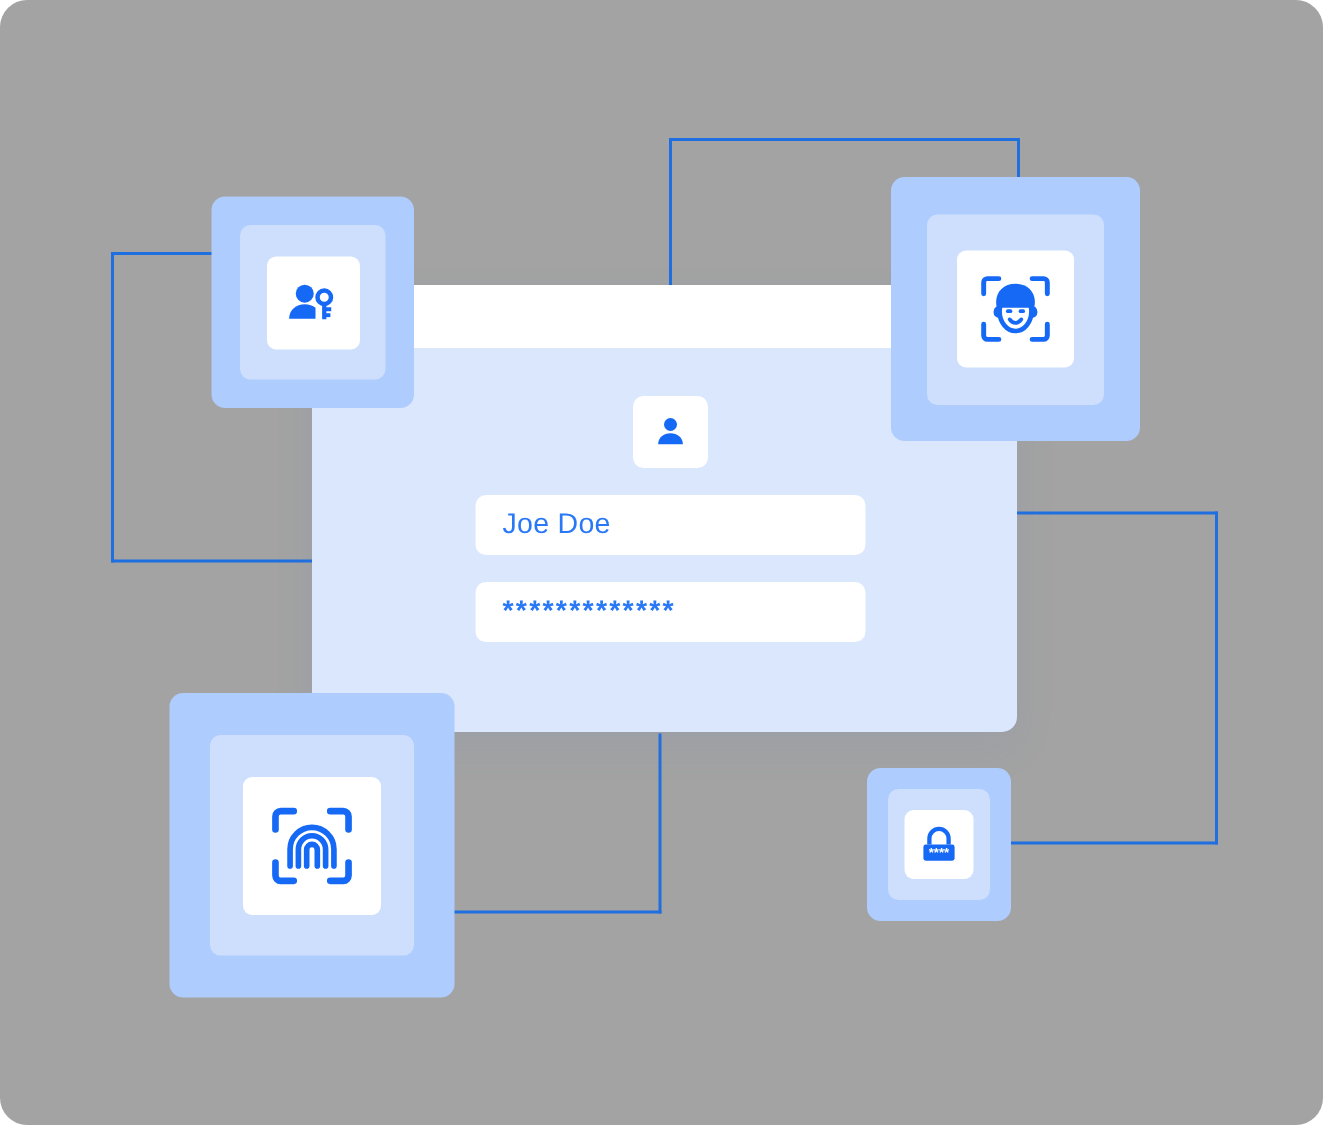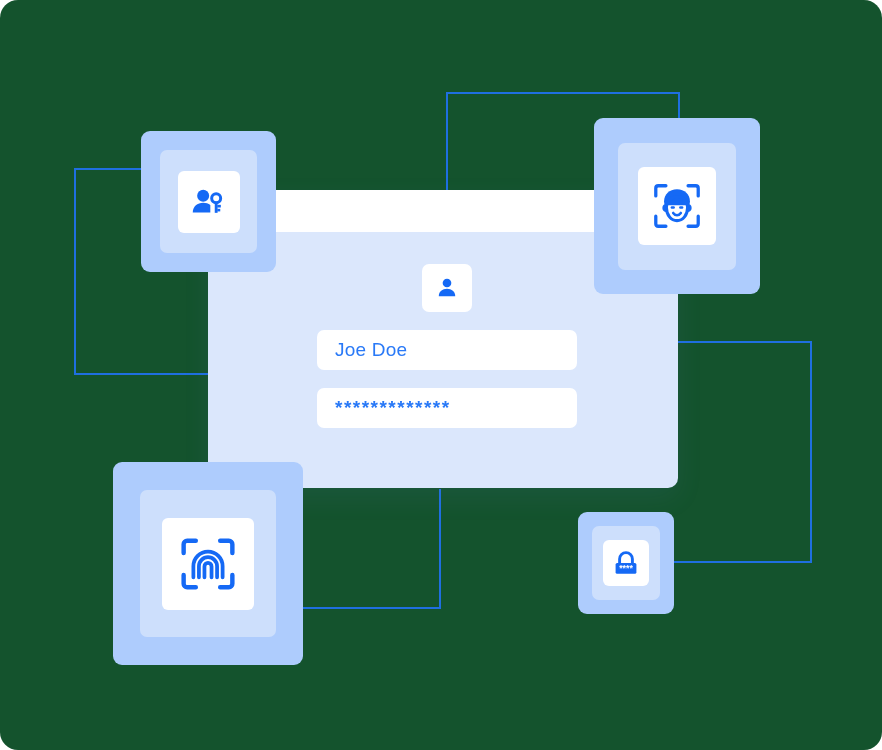--- a/index.html
+++ b/index.html
@@ -5,21 +5,21 @@
   html,body{margin:0;padding:0;}
   body{
     width:882px;height:750px;
     font-family:"Liberation Sans", sans-serif;
     background:#ffffff;
     overflow:hidden;
   }
   #stage{
     position:relative;
     width:882px;height:750px;
-    background:#14532d;
+    background:#a3a3a3;
     border-radius:18px;
     overflow:hidden;
   }
 
   
   .conn{position:absolute;background:#1f6fe0;}
   .conn.h{height:2px;}
   .conn.v{width:2px;}
 
   

